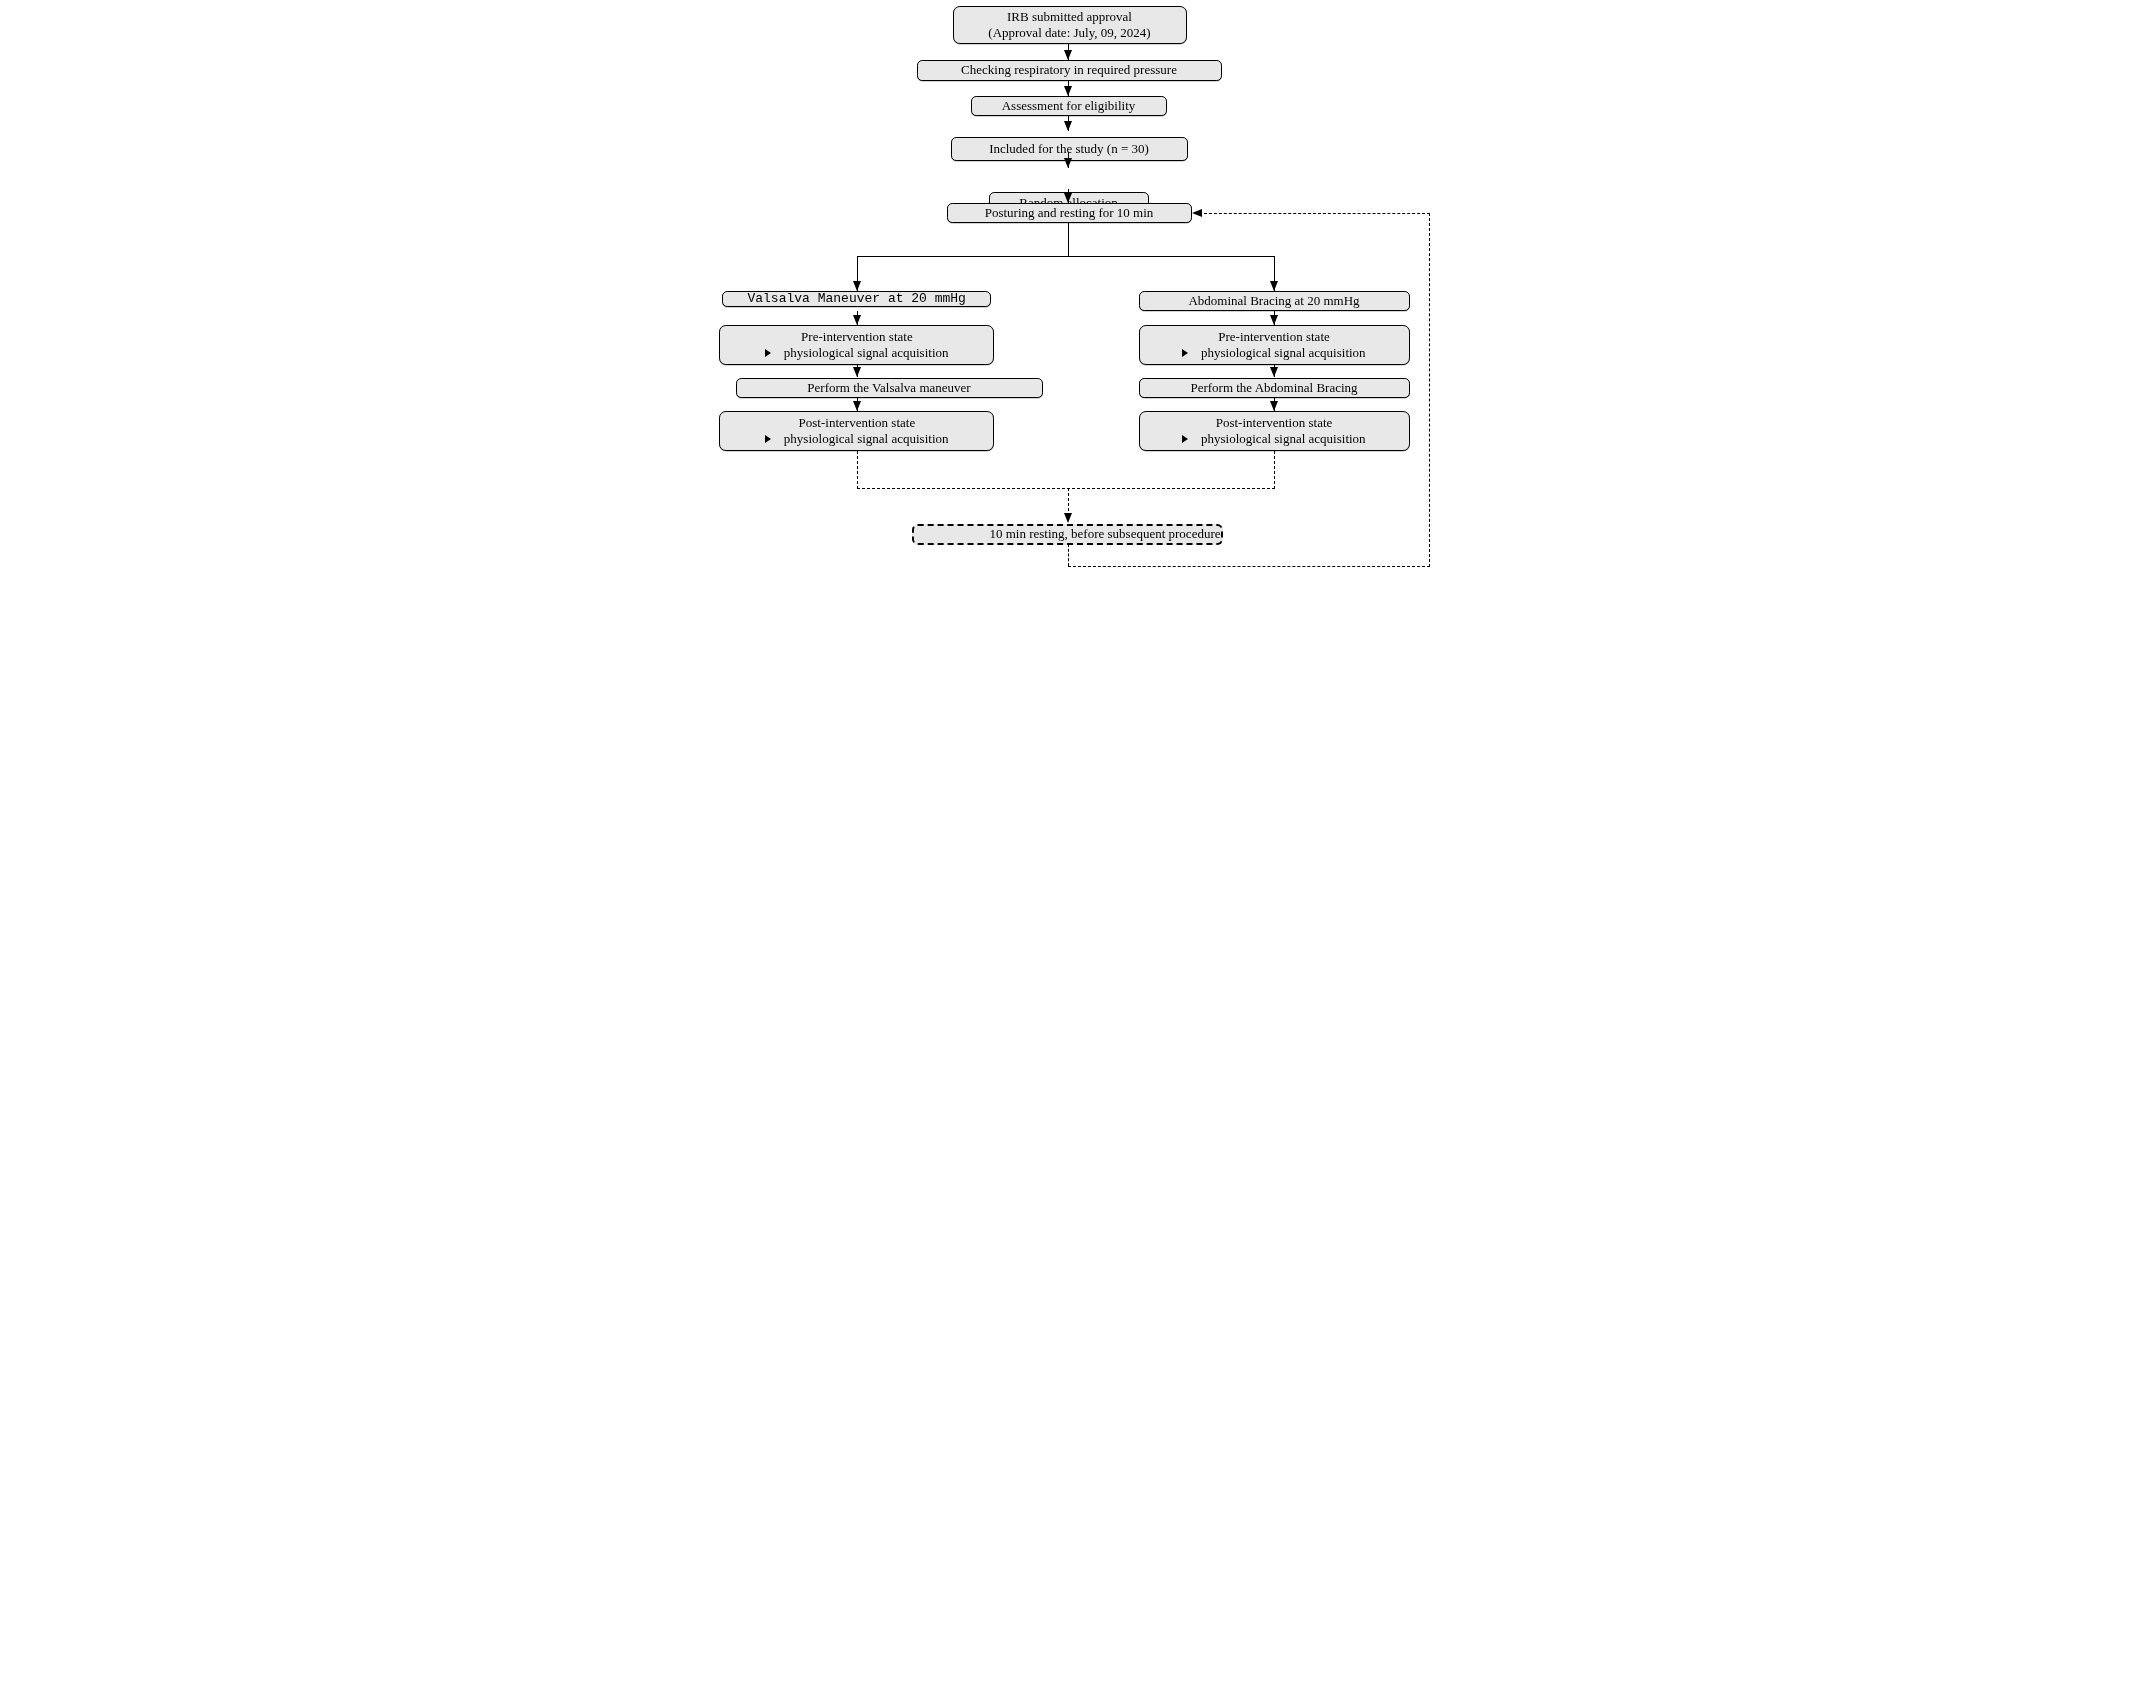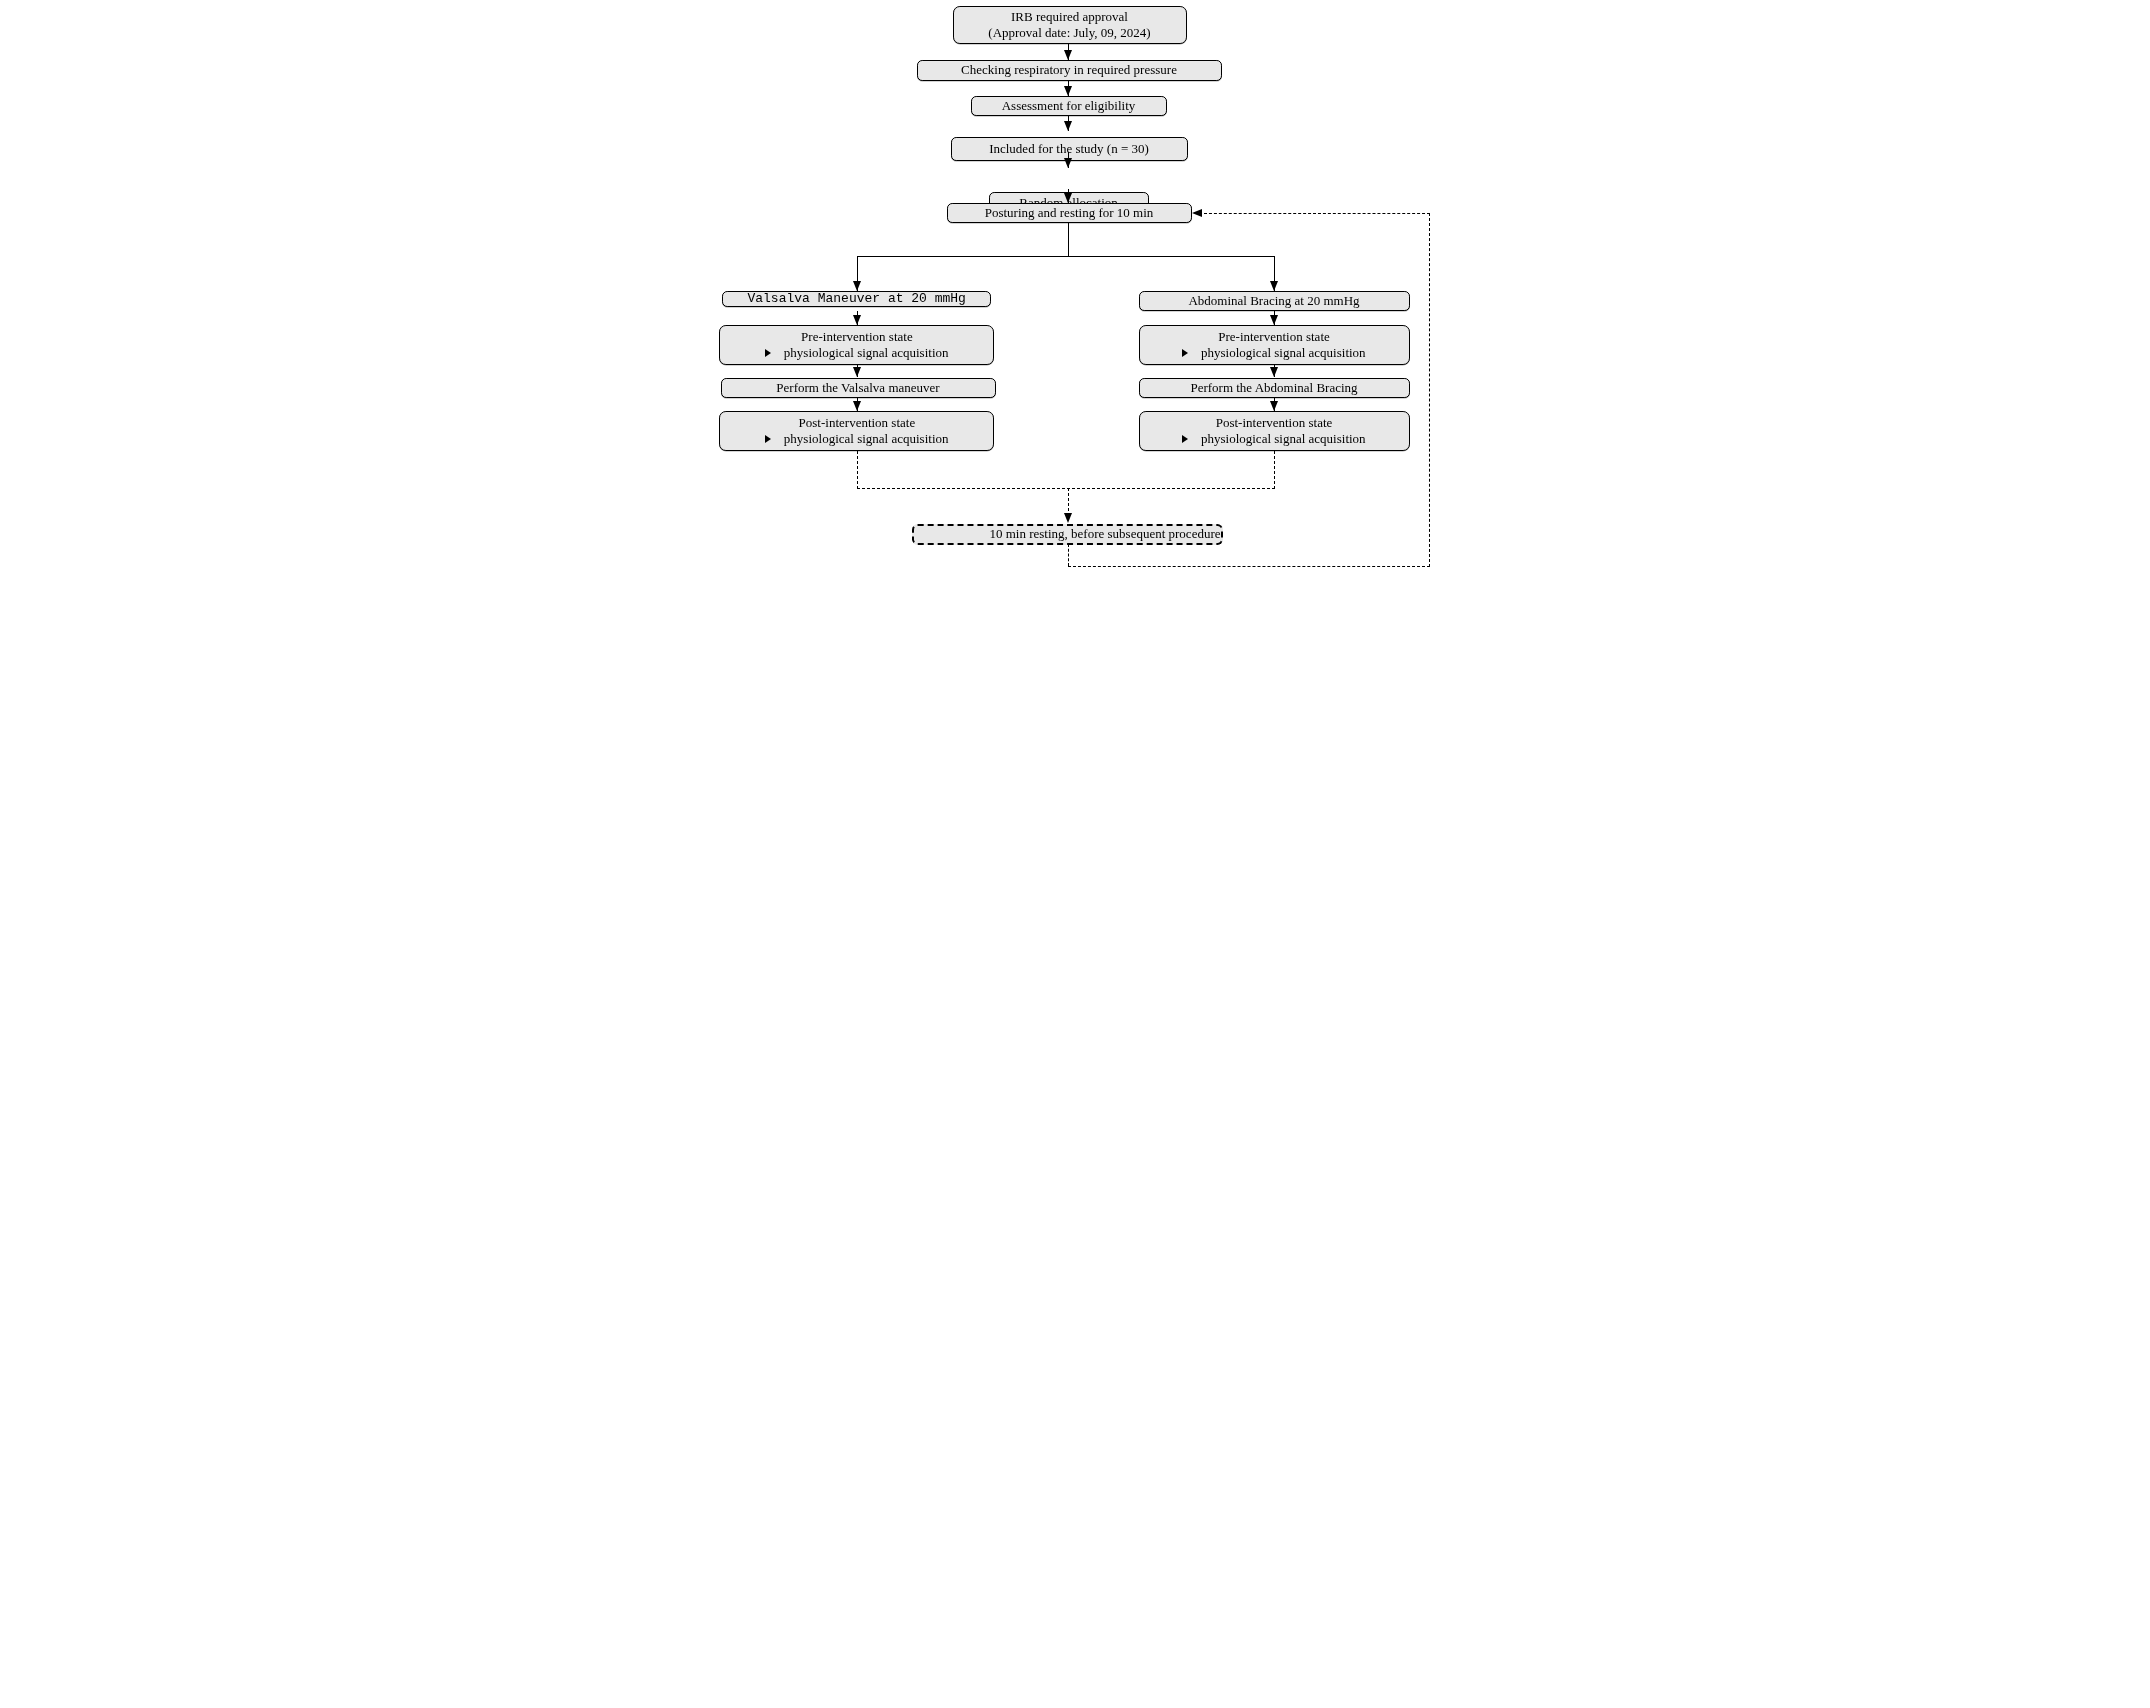--- a/index.html
+++ b/index.html
@@ -26,21 +26,21 @@
   .arr-left{position:absolute;width:0;height:0;
             border-top:4.6px solid transparent;border-bottom:4.6px solid transparent;
             border-right:10.3px solid var(--line,#000);}
 </style>
 </head>
 <body style="background: rgb(255, 255, 255);">
 
 <div class="stage">
 
   <div class="node tall" style="left:236px;top:6.3px;width:234px;height:38px;">
-    <div>IRB required approval</div>
+    <div>IRB submitted approval</div>
     <div>(Approval date: July, 09, 2024)</div>
   </div>
 
   <div class="node" style="left:200px;top:60px;width:305px;height:20.6px;">
     <div>Checking respiratory in required pressure</div>
   </div>
 
   <div class="node" style="left:254px;top:96px;width:196px;height:20px;">
     <div>Assessment for eligibility</div>
   </div>
@@ -62,21 +62,21 @@
   </div>
 
   <div class="node tall" style="left:2.9px;top:325px;width:275px;height:40px;">
     <div>Pre-intervention state</div>
     <div class="bullet-row">
       <span class="tri-bullet"></span>
       <span>physiological signal acquisition</span>
     </div>
   </div>
 
-  <div class="node" style="left:4px;top:378px;width:275px;height:20px;">
+  <div class="node" style="left:19px;top:378px;width:307px;height:20px;">
     <div>Perform the Valsalva maneuver</div>
   </div>
 
   <div class="node tall" style="left:2.9px;top:411px;width:275px;height:40px;">
     <div>Post-intervention state</div>
     <div class="bullet-row">
       <span class="tri-bullet"></span>
       <span>physiological signal acquisition</span>
     </div>
   </div>

